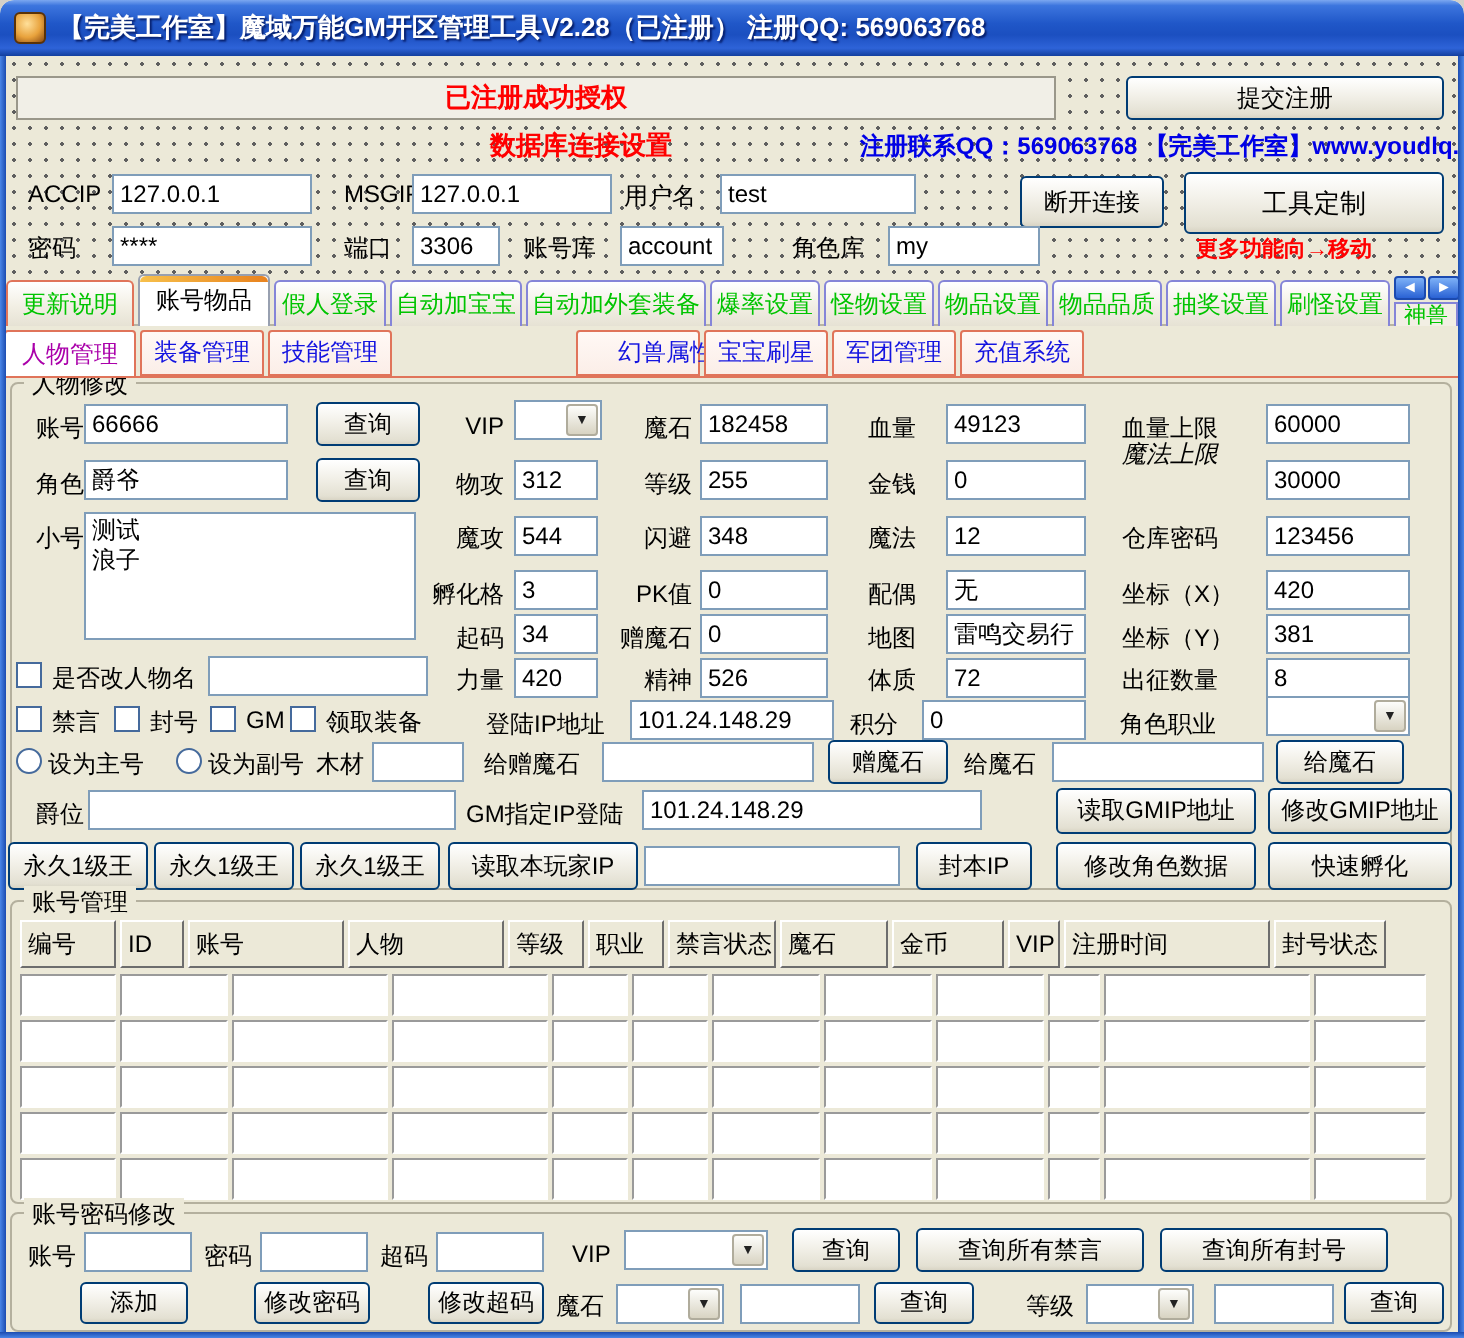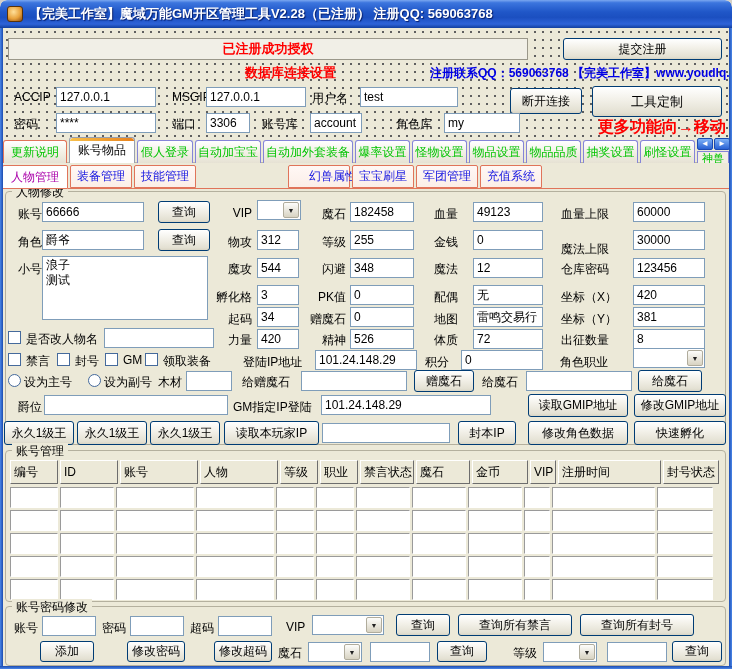--- a/index.html
+++ b/index.html
@@ -121,21 +121,21 @@
   <div class="btn" style="left:592px;top:86px;width:130px;height:31px;font-size:13px;">工具定制</div>
 
   <span class="lbl" style="left:14px;top:116px;">密码</span>
   <div class="inp" style="left:56px;top:113px;width:100px;">****</div>
   <span class="lbl" style="left:172px;top:116px;">端口</span>
   <div class="inp" style="left:206px;top:113px;width:44px;">3306</div>
   <span class="lbl" style="left:262px;top:116px;">账号库</span>
   <div class="inp" style="left:310px;top:113px;width:52px;">account</div>
   <span class="lbl" style="left:396px;top:116px;">角色库</span>
   <div class="inp" style="left:444px;top:113px;width:76px;">my</div>
-  <div class="red-lbl" style="left:598px;top:117px;font-size:16px;">更多功能向→移动</div>
+  <div class="red-lbl" style="left:598px;top:117px;font-size:11px;">更多功能向→移动</div>
 
   <div class="tabline1"></div>
   <div class="t1 t1-first" style="left:3px;width:64px;">更新说明</div>
   <div class="t1 t1-sel" style="left:69px;width:66px;">账号物品</div>
   <div class="t1" style="left:137px;width:56px;">假人登录</div>
   <div class="t1" style="left:195px;width:66px;">自动加宝宝</div>
   <div class="t1" style="left:263px;width:90px;">自动加外套装备</div>
   <div class="t1" style="left:355px;width:55px;">爆率设置</div>
   <div class="t1" style="left:412px;width:55px;">怪物设置</div>
   <div class="t1" style="left:469px;width:55px;">物品设置</div>
@@ -174,27 +174,27 @@
 
   <span class="lbl" style="left:18px;top:234px;">角色</span>
   <div class="inp" style="left:42px;top:230px;width:102px;">爵爷</div>
   <div class="btn" style="left:158px;top:229px;width:52px;height:22px;">查询</div>
   <span class="lbl lbl-r" style="left:200px;top:234px;width:52px;">物攻</span>
   <div class="inp" style="left:257px;top:230px;width:42px;">312</div>
   <span class="lbl lbl-r" style="left:296px;top:234px;width:50px;">等级</span>
   <div class="inp" style="left:350px;top:230px;width:64px;">255</div>
   <span class="lbl lbl-r" style="left:420px;top:234px;width:38px;">金钱</span>
   <div class="inp" style="left:473px;top:230px;width:70px;">0</div>
-  <span class="lbl" style="left:561px;top:241px;">魔法上限</span>
+  <span class="lbl" style="left:561px;top:219px;font-style:italic;">魔法上限</span>
   <div class="inp" style="left:633px;top:230px;width:72px;">30000</div>
 
   <span class="lbl" style="left:18px;top:261px;">小号</span>
   <div class="listbox" style="left:42px;top:256px;width:166px;height:64px;">
+    <div>测试</div>
     <div>浪子</div>
-    <div>测试</div>
   </div>
   <span class="lbl lbl-r" style="left:200px;top:261px;width:52px;">魔攻</span>
   <div class="inp" style="left:257px;top:258px;width:42px;">544</div>
   <span class="lbl lbl-r" style="left:296px;top:261px;width:50px;">闪避</span>
   <div class="inp" style="left:350px;top:258px;width:64px;">348</div>
   <span class="lbl lbl-r" style="left:420px;top:261px;width:38px;">魔法</span>
   <div class="inp" style="left:473px;top:258px;width:70px;">12</div>
   <span class="lbl" style="left:561px;top:261px;">仓库密码</span>
   <div class="inp" style="left:633px;top:258px;width:72px;">123456</div>
 
@@ -272,21 +272,21 @@
   <div class="inp" style="left:322px;top:423px;width:128px;"></div>
   <div class="btn" style="left:458px;top:421px;width:58px;height:24px;">封本IP</div>
   <div class="btn" style="left:528px;top:421px;width:100px;height:24px;">修改角色数据</div>
   <div class="btn" style="left:634px;top:421px;width:92px;height:24px;">快速孵化</div>
 
   <div class="group" style="left:5px;top:450px;width:721px;height:152px;"></div>
   <div class="gtitle" style="left:12px;top:443px;">账号管理</div>
 
   <div class="hrow">
     <div class="hcell" style="width:48px;">编号</div>
-    <div class="hcell" style="width:58px;">ID</div>
+    <div class="hcell" style="width:32px;">ID</div>
     <div class="hcell" style="width:78px;">账号</div>
     <div class="hcell" style="width:78px;">人物</div>
     <div class="hcell" style="width:38px;">等级</div>
     <div class="hcell" style="width:38px;">职业</div>
     <div class="hcell" style="width:54px;">禁言状态</div>
     <div class="hcell" style="width:54px;">魔石</div>
     <div class="hcell" style="width:56px;">金币</div>
     <div class="hcell" style="width:26px;">VIP</div>
     <div class="hcell" style="width:103px;">注册时间</div>
     <div class="hcell" style="width:56px;">封号状态</div>

